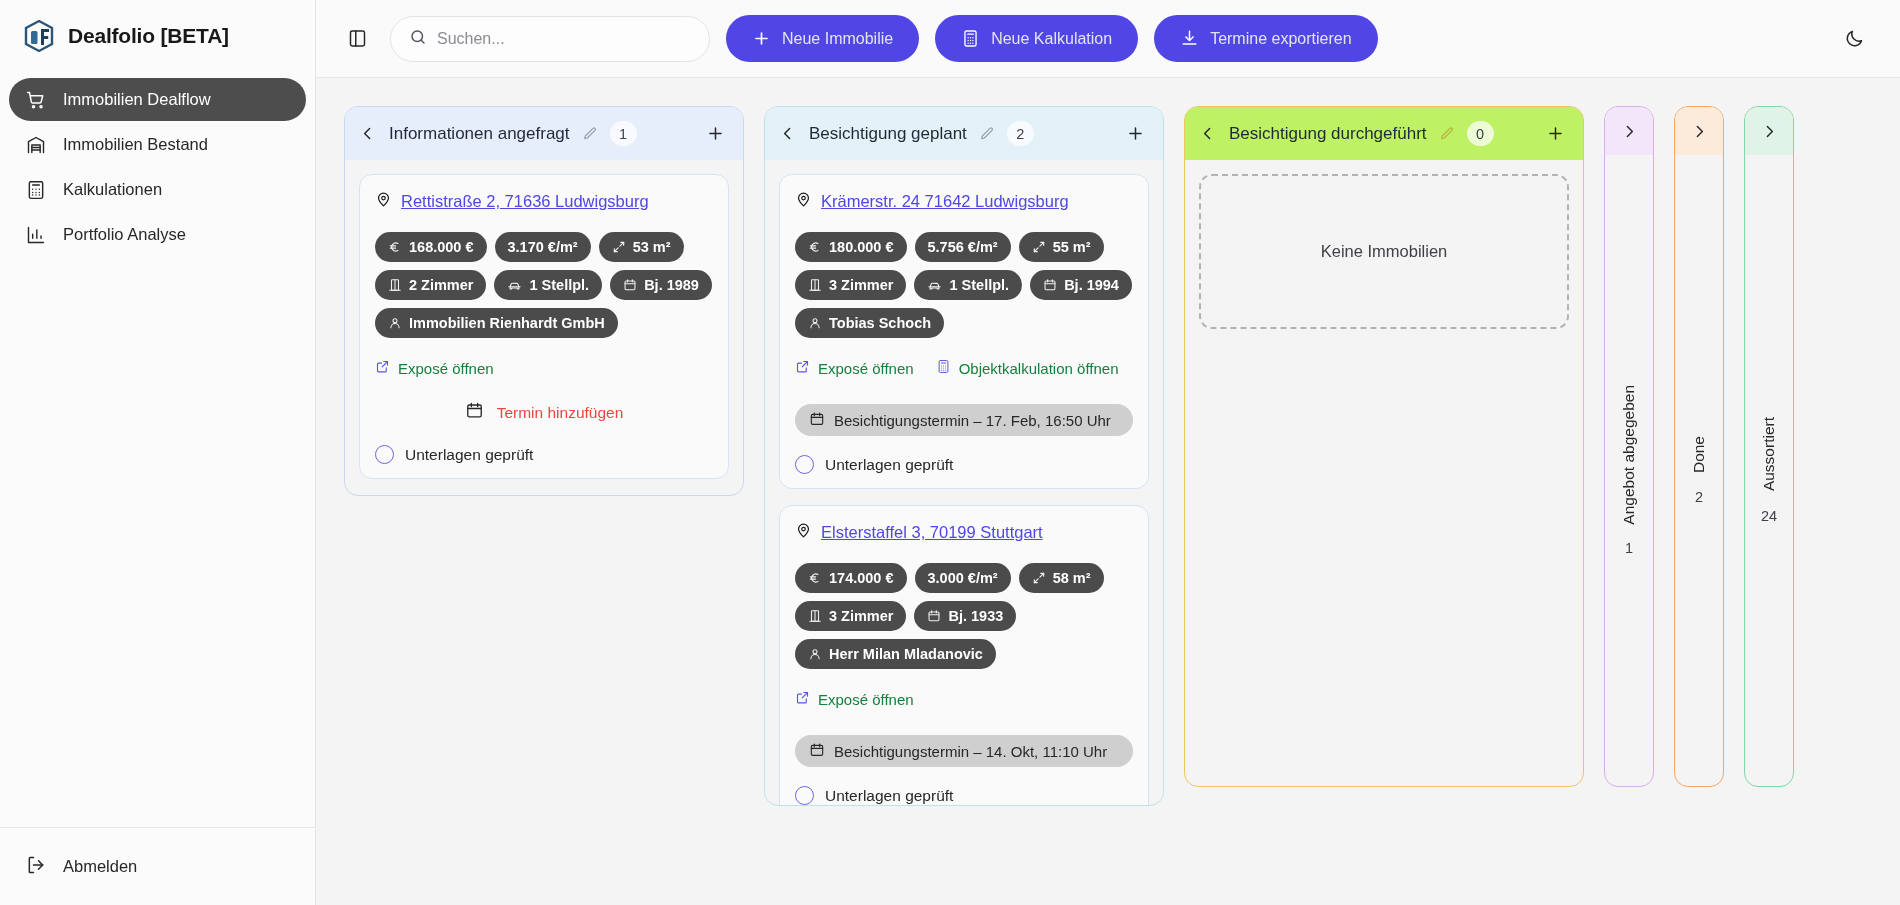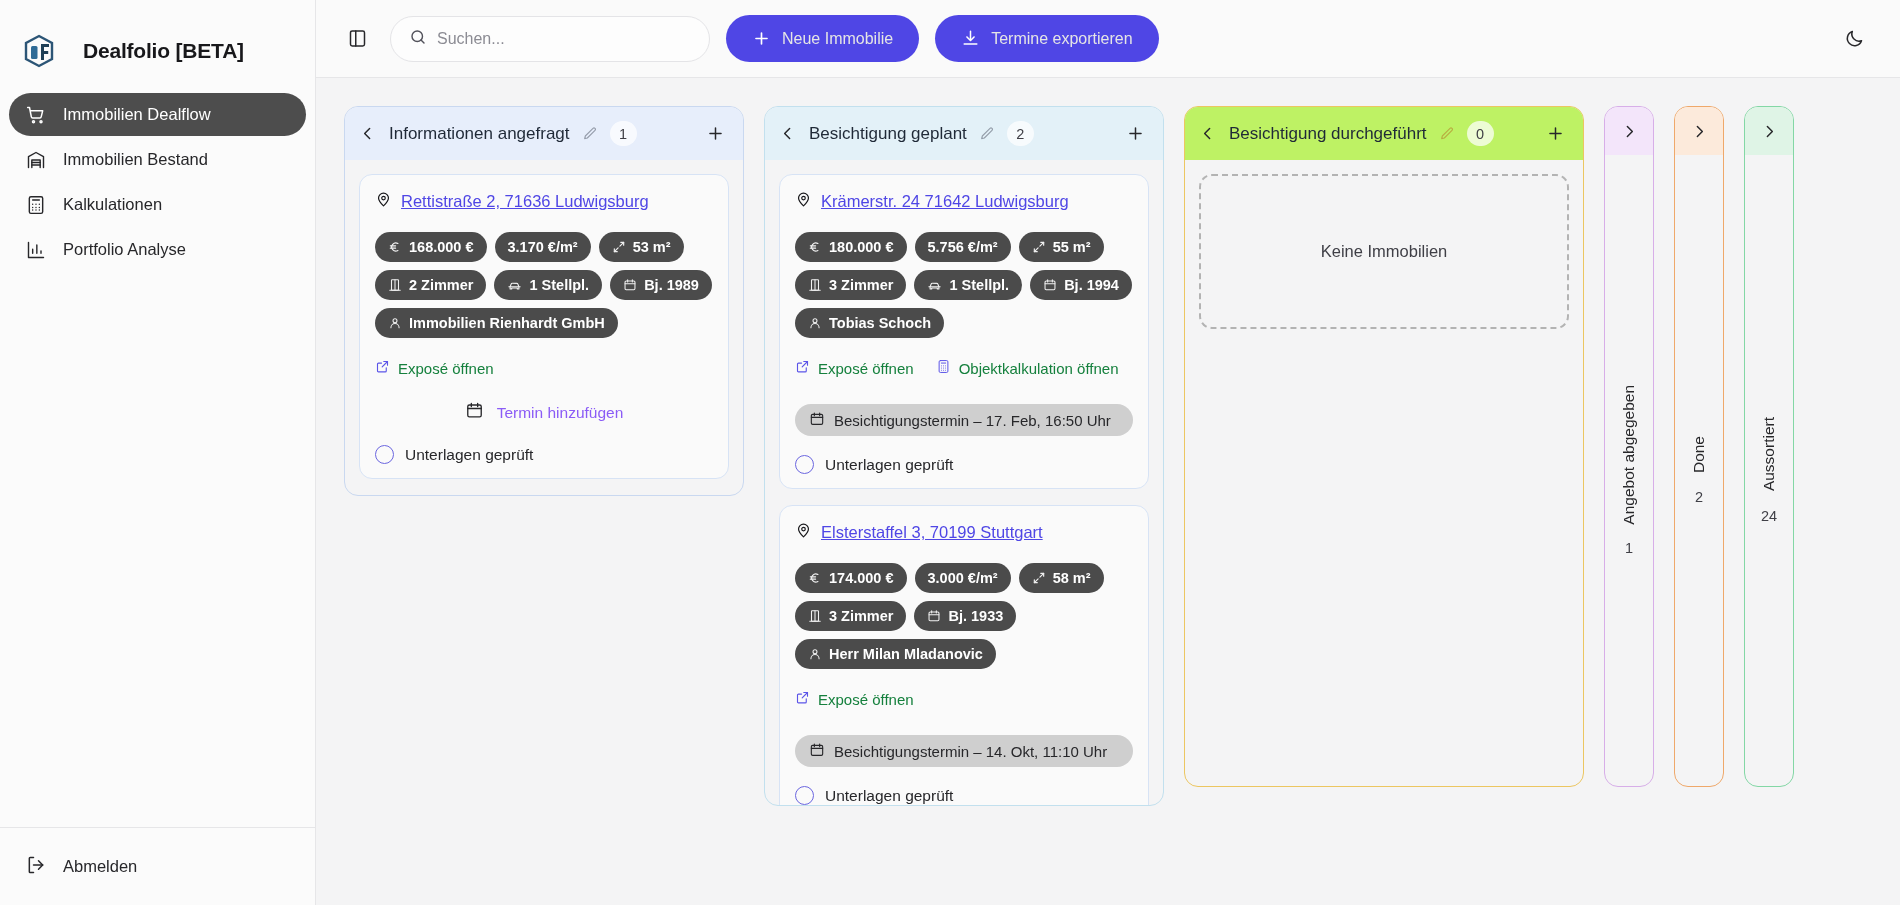--- a/index.html
+++ b/index.html
@@ -13,21 +13,21 @@
 
   
   .sidebar {
     width: 316px; height: 905px;
     background: #fbfbfb;
     border-right: 1px solid #e6e6e8;
     display: flex; flex-direction: column;
     flex: 0 0 316px;
     position: relative;
   }
-  .brand { display: flex; align-items: center; gap: 27px; padding: 17px 0 17px 22px; height: 72px; margin-top: 15px; }
+  .brand { display: flex; align-items: center; gap: 12px; padding: 17px 0 17px 22px; height: 72px; }
   .brand-logo { width: 34px; height: 34px; flex: 0 0 34px; }
   .brand-title { font-size: 21px; font-weight: 700; color: #18181b; letter-spacing: -0.2px; white-space: nowrap; }
 
   .nav { padding: 6px 9px 0 9px; display: flex; flex-direction: column; gap: 2px; }
   .nav-item {
     display: flex; align-items: center; gap: 17px;
     height: 43px; padding: 0 17px;
     border-radius: 22px;
     font-size: 16.5px; color: #27272a;
     cursor: pointer; white-space: nowrap;
@@ -140,21 +140,21 @@
   .links { display: flex; align-items: center; gap: 22px; margin-top: 2px; }
   .link { display: inline-flex; align-items: center; gap: 8px; color: #15803d; font-size: 15px; cursor: pointer; white-space: nowrap; }
 
   .appt {
     background: #cfcfcf; border-radius: 16px;
     height: 32px; display: flex; align-items: center; gap: 9px;
     padding: 0 14px; font-size: 15px; color: #27272a; white-space: nowrap;
     cursor: pointer;
     margin-top: 8px;
   }
-  .add-appt { display:flex; align-items:center; justify-content:center; gap: 13px; font-size: 15.5px; color:#8b5cf6; padding: 5px 0 2px 0; cursor:pointer; }
+  .add-appt { display:flex; align-items:center; justify-content:center; gap: 13px; font-size: 15.5px; color:#ef4444; padding: 5px 0 2px 0; cursor:pointer; }
   .checkrow { display: flex; align-items: center; gap: 11px; font-size: 15.5px; color: #27272a; cursor: pointer; }
   .radio { width: 19px; height: 19px; border-radius: 50%; border: 1.6px solid #6b66e0; flex: 0 0 19px; }
 
   .empty-drop {
     border: 2px dashed #b3b3b3; border-radius: 13px;
     height: 155px; display: flex; align-items: center; justify-content: center;
     font-size: 16.5px; color: #3f3f46;
   }
 
   
@@ -274,20 +274,30 @@
 
       <button class="btn">
         <span class="ico">
           <svg viewBox="0 0 24 24" width="19" height="19" fill="none" stroke="#fff" stroke-width="2.1" stroke-linecap="round">
               <path d="M12 5v14M5 12h14"></path>
             </svg>
         </span>
         <span>Neue Immobilie</span>
       </button>
 
+      <button class="btn">
+        <span class="ico">
+          <svg viewBox="0 0 24 24" width="19" height="19" fill="none" stroke="#fff" stroke-width="1.7" stroke-linecap="round" stroke-linejoin="round">
+            <rect x="5" y="2.5" width="14" height="19" rx="2"></rect>
+              <path d="M8.5 6.5h7"></path>
+            <path d="M9 11h.01M12 11h.01M15 11h.01M9 14.5h.01M12 14.5h.01M15 14.5h.01M9 18h.01M12 18h.01M15 18h.01"></path>
+          </svg>
+        </span>
+        <span>Neue Kalkulation</span>
+      </button>
 
       <button class="btn">
         <span class="ico">
           <svg viewBox="0 0 24 24" width="19" height="19" fill="none" stroke="#fff" stroke-width="1.9" stroke-linecap="round" stroke-linejoin="round">
             <path d="M12 3v11"></path>
               <path d="M7.5 10l4.5 4.5L16.5 10"></path>
               <path d="M4 19h16"></path>
           </svg>
         </span>
         <span>Termine exportieren</span>

